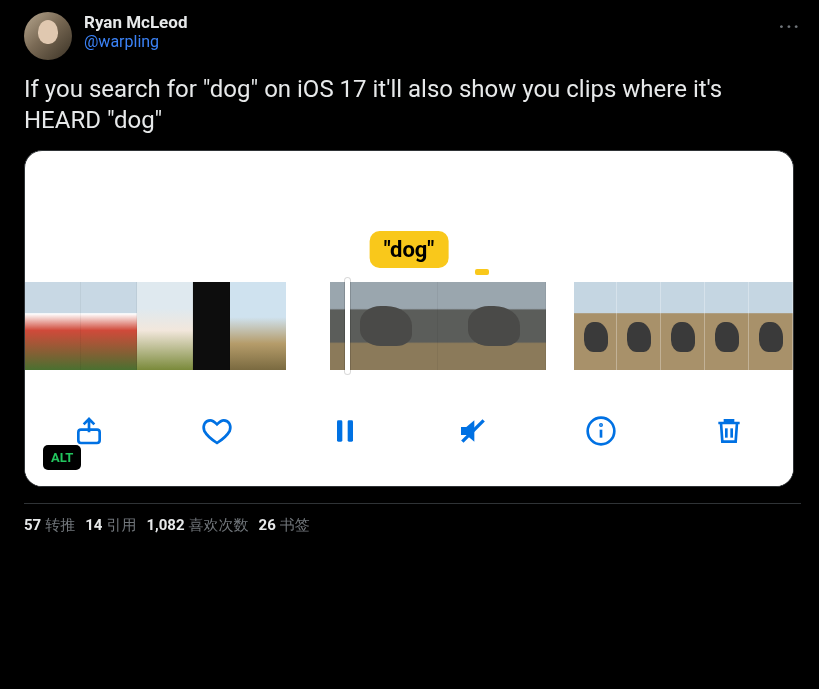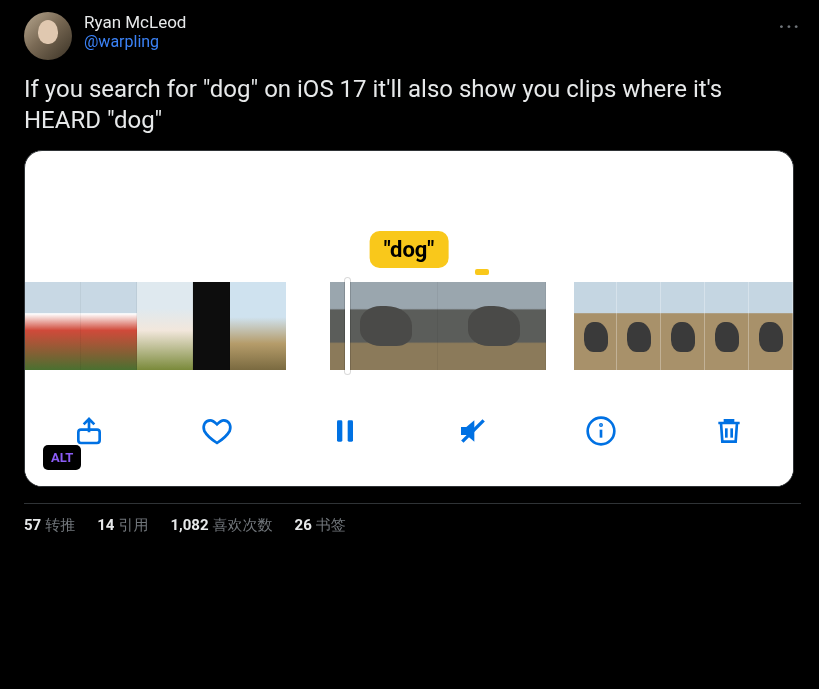--- a/index.html
+++ b/index.html
@@ -31,21 +31,21 @@
   }
   .avatar::after {
     content: "";
     position: absolute;
     top: 8px; left: 14px;
     width: 20px; height: 24px;
     background: #e0c8b0;
     border-radius: 50% 50% 45% 45%;
   }
   .names { display: flex; flex-direction: column; }
-  .display-name { font-weight: 400; font-size: 17px; color: #e7e9ea; line-height: 20px; }
+  .display-name { font-weight: 700; font-size: 17px; color: #e7e9ea; line-height: 20px; }
   .handle { color: #3b82f6; font-size: 16px; line-height: 20px; }
   .more {
     position: absolute;
     right: -4px;
     top: 0;
     color: #71767b;
     letter-spacing: 2px;
     font-size: 18px;
     font-weight: 700;
     cursor: pointer;
@@ -175,40 +175,40 @@
     width: 44px;
     height: 44px;
   }
   .tbtn svg { width: 32px; height: 32px; stroke: #0071e3; fill: none; stroke-width: 2; }
   .tbtn.fill svg { fill: #0071e3; stroke: none; }
   .alt-badge {
     position: absolute;
     left: 18px;
     bottom: 16px;
     background: #000;
-    color: #8b5cf6;
+    color: #22c55e;
     font-weight: 700;
     font-size: 13px;
     padding: 5px 8px;
     border-radius: 5px;
   }
   .meta {
     margin-top: 16px;
     color: #71767b;
     font-size: 16px;
   }
   .meta .views-n { color: #e7e9ea; font-weight: 700; }
   .divider {
     border: none;
     border-top: 1px solid #2f3336;
     margin: 16px 0 12px 0;
   }
   .stats {
     display: flex;
-    gap: 22px;
+    gap: 10px;
     font-size: 15px;
     color: #71767b;
   }
   .stats .n { color: #e7e9ea; font-weight: 700; margin-right: 4px; }
   .stat-item { cursor: pointer; }
 </style>
 </head>
 <body>
 
 <div class="tweet">

